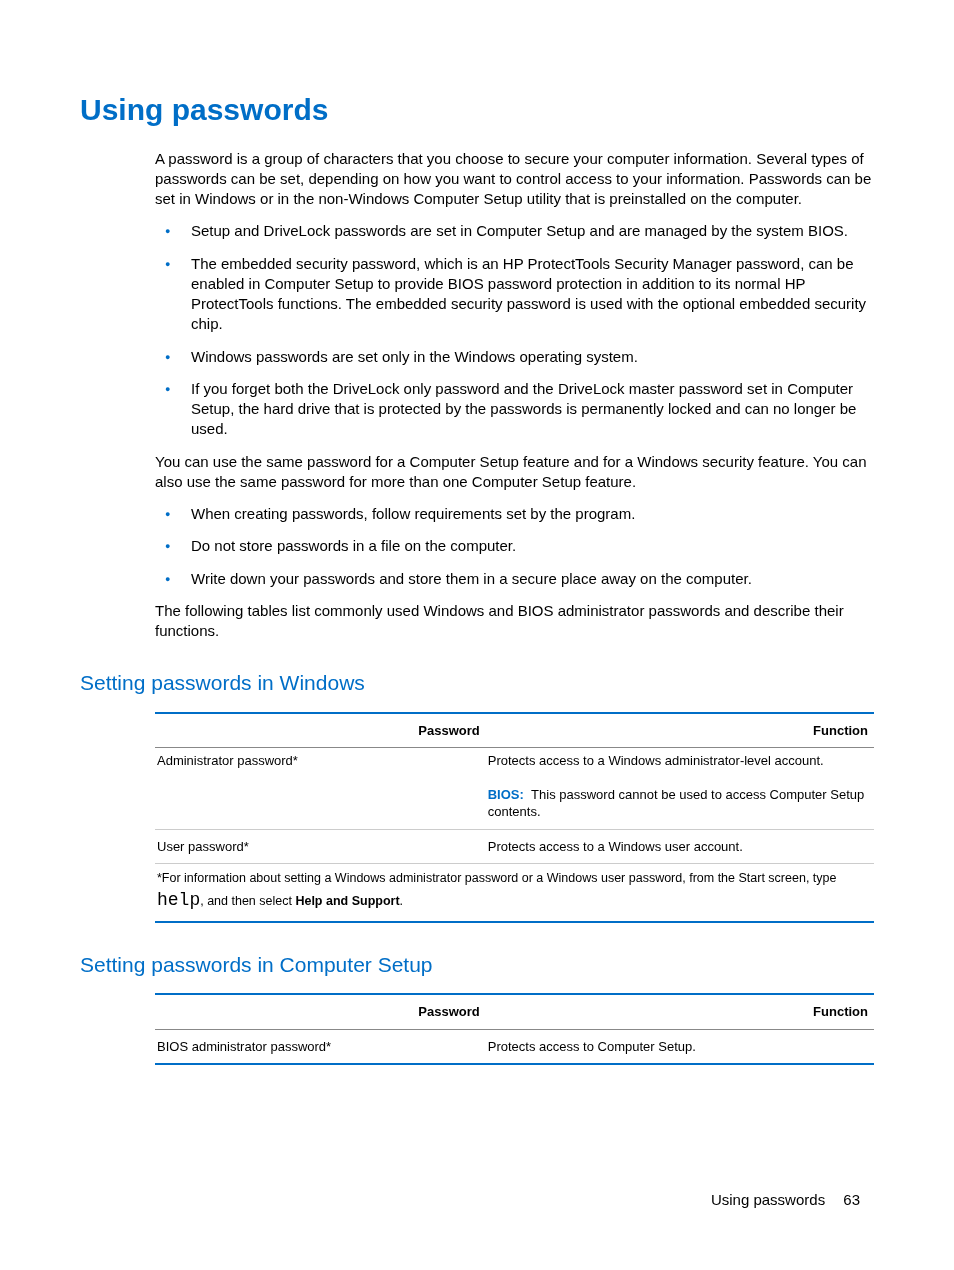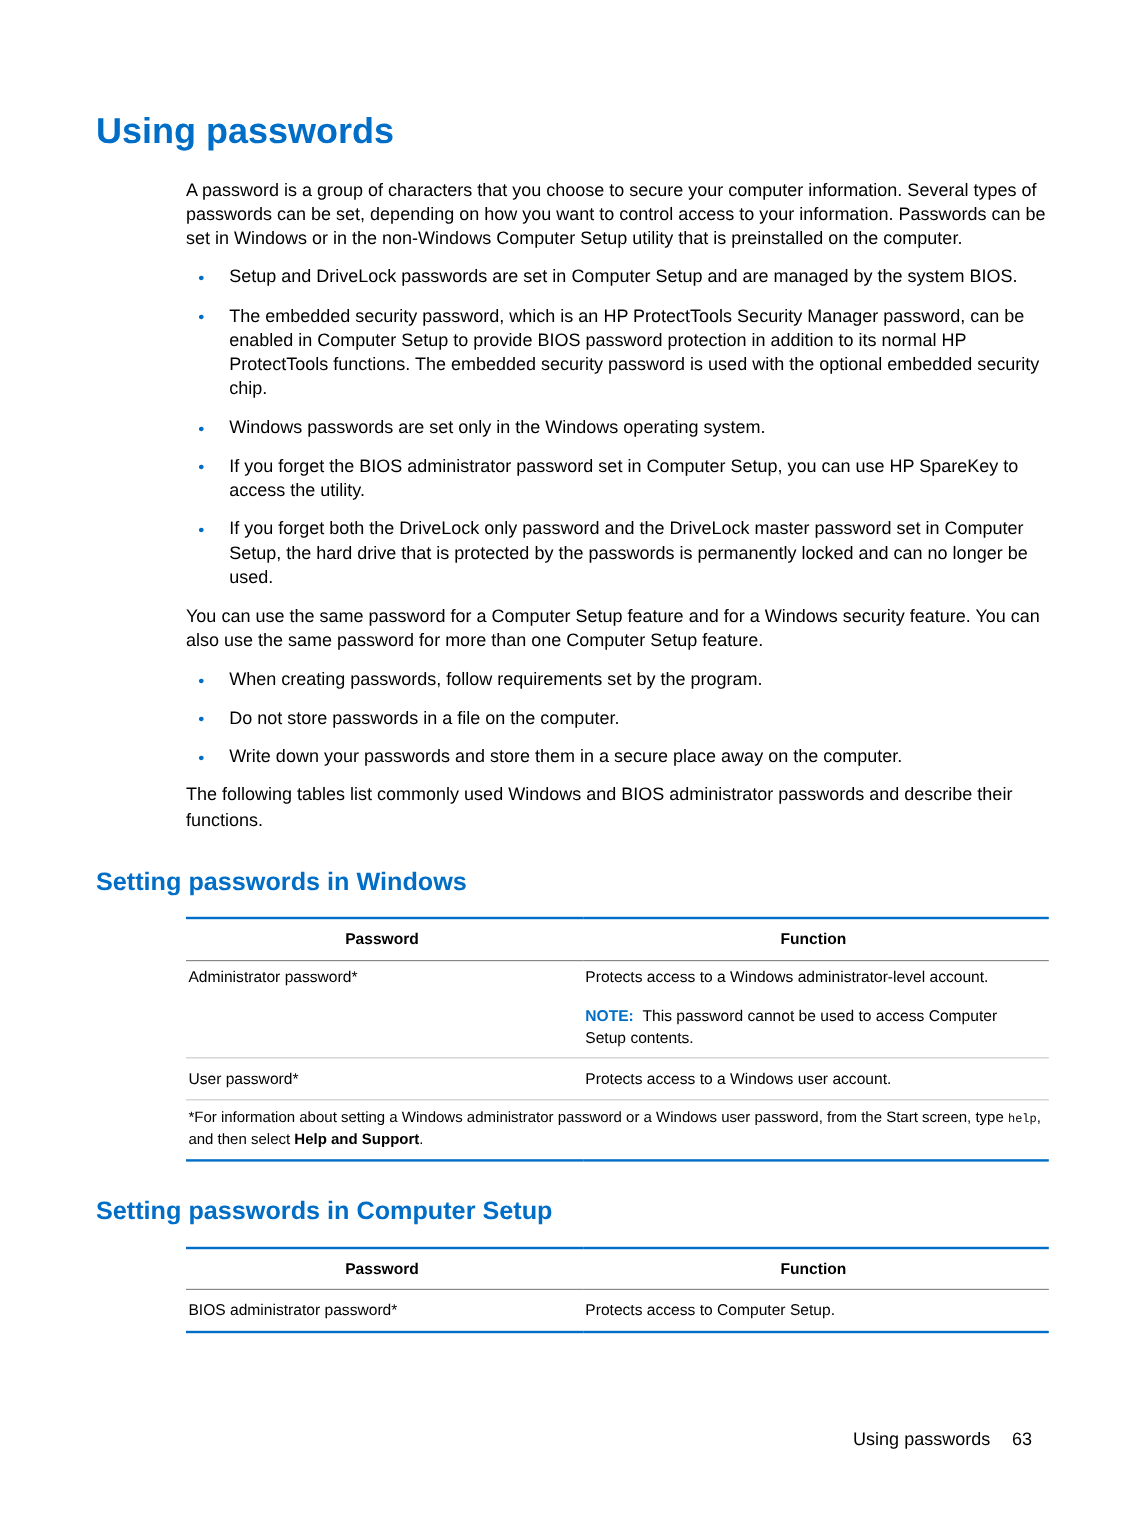--- a/index.html
+++ b/index.html
@@ -16,21 +16,21 @@
   }
   h1 {
     color: #006ec7;
     font-size: 30px;
     font-weight: bold;
     margin-bottom: 18px;
   }
   h2 {
     color: #006ec7;
     font-size: 21px;
-    font-weight: bold;
+    font-weight: normal;
     margin-top: 28px;
     margin-bottom: 14px;
   }
   .content {
     margin-left: 75px;
   }
   p { margin-bottom: 12px; }
   ul { list-style: none; margin-bottom: 12px; }
   ul li {
     position: relative;
@@ -46,42 +46,42 @@
     top: 4px;
   }
   table {
     width: 100%;
     border-collapse: collapse;
     margin-top: 8px;
     font-size: 13px;
   }
   table thead tr { border-top: 2px solid #006ec7; border-bottom: 1px solid #888; }
   table th {
-    text-align: center;
+    text-align: right;
     font-weight: bold;
     padding: 8px 6px 8px 2px;
     vertical-align: top;
   }
   table td {
     text-align: left;
     padding: 8px 6px 8px 2px;
     vertical-align: top;
     border-bottom: 1px solid #ccc;
   }
   table tr.noborder td { border-bottom: none; padding-top: 4px; }
   .note-label { color: #006ec7; font-weight: bold; }
   .footnote-row td {
     border-top: 1px solid #888;
     border-bottom: 2px solid #006ec7;
     font-size: 12.5px;
     padding: 6px 2px 8px 2px;
     line-height: 1.4;
   }
   .table-simple tbody tr td { border-bottom: 2px solid #006ec7; }
-  code { font-family: "Courier New", monospace; font-size: 10px; }
+  code { font-family: "Courier New", monospace; font-size: 18px; }
   .page-footer {
     position: absolute;
     bottom: 60px;
     right: 94px;
     font-size: 15px;
   }
   .page-num { margin-left: 14px; }
   .col-pass { width: 46%; }
   .col-func { width: 54%; }
 </style>
@@ -90,21 +90,20 @@
 
 <h1>Using passwords</h1>
 
 <div class="content">
   <p>A password is a group of characters that you choose to secure your computer information. Several types of passwords can be set, depending on how you want to control access to your information. Passwords can be set in Windows or in the non-Windows Computer Setup utility that is preinstalled on the computer.</p>
 
   <ul>
     <li>Setup and DriveLock passwords are set in Computer Setup and are managed by the system BIOS.</li>
     <li>The embedded security password, which is an HP ProtectTools Security Manager password, can be enabled in Computer Setup to provide BIOS password protection in addition to its normal HP ProtectTools functions. The embedded security password is used with the optional embedded security chip.</li>
     <li>Windows passwords are set only in the Windows operating system.</li>
-    <li>If you forget the BIOS administrator password set in Computer Setup, you can use HP SpareKey to access the utility.</li>
     <li>If you forget both the DriveLock only password and the DriveLock master password set in Computer Setup, the hard drive that is protected by the passwords is permanently locked and can no longer be used.</li>
   </ul>
 
   <p>You can use the same password for a Computer Setup feature and for a Windows security feature. You can also use the same password for more than one Computer Setup feature.</p>
 
   <ul>
     <li>When creating passwords, follow requirements set by the program.</li>
     <li>Do not store passwords in a file on the computer.</li>
     <li>Write down your passwords and store them in a secure place away on the computer.</li>
   </ul>
@@ -123,21 +122,21 @@
       </tr>
     </thead>
     <tbody>
       <tr class="noborder">
         <td>Administrator password*</td>
         <td>Protects access to a Windows administrator-level account.</td>
       </tr>
       <tr>
         <td></td>
         <td>
-          <span class="note-label">NOTE:</span>&nbsp;&nbsp;<span>This password cannot be used to access Computer Setup contents.</span>
+          <span class="note-label">BIOS:</span>&nbsp;&nbsp;<span>This password cannot be used to access Computer Setup contents.</span>
         </td>
       </tr>
       <tr>
         <td>User password*</td>
         <td>Protects access to a Windows user account.</td>
       </tr>
       <tr class="footnote-row">
         <td colspan="2">
           <span>*For information about setting a Windows administrator password or a Windows user password, from the Start screen, type </span><code>help</code><span>, and then select </span><b>Help and Support</b><span>.</span>
         </td>

